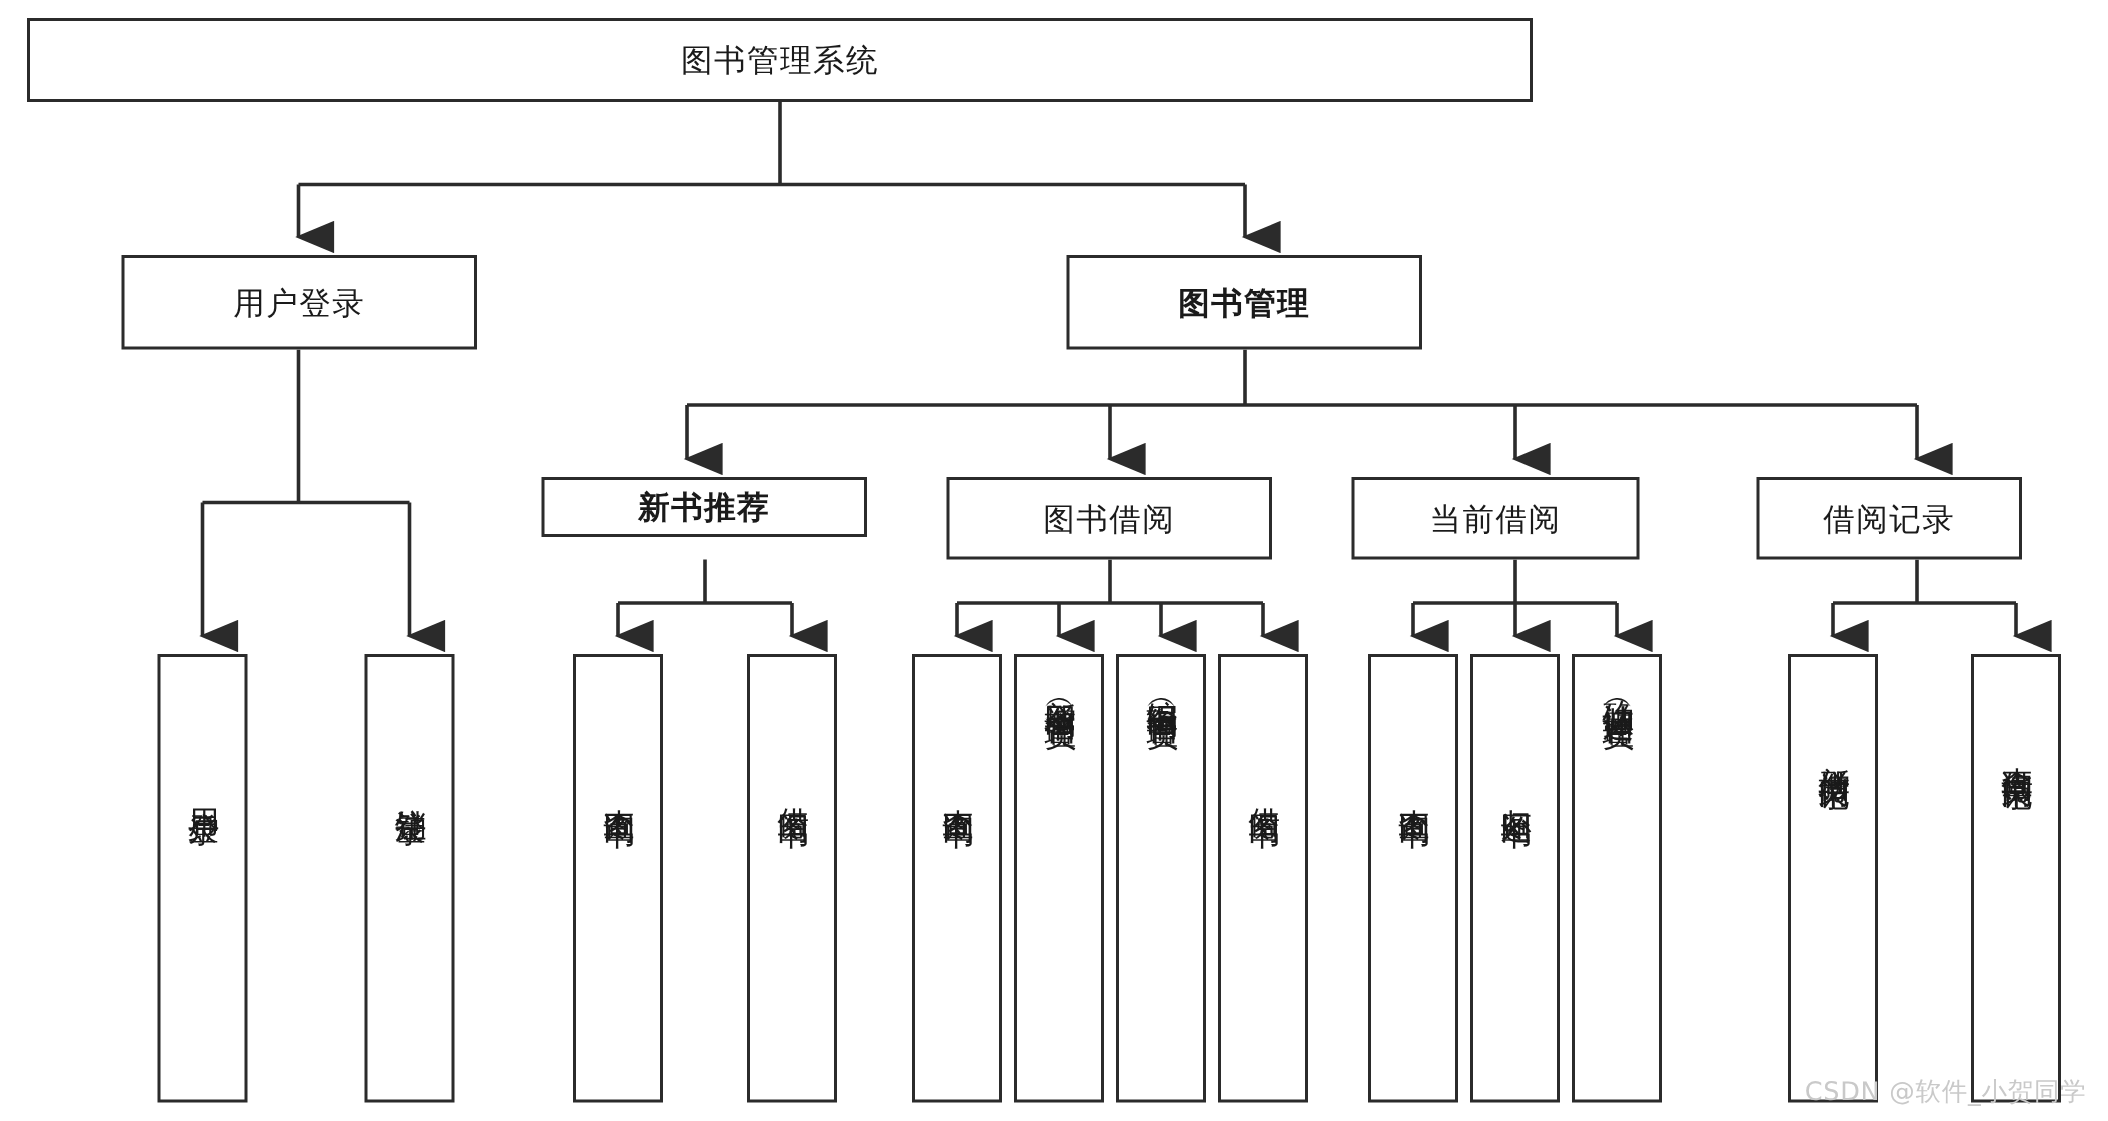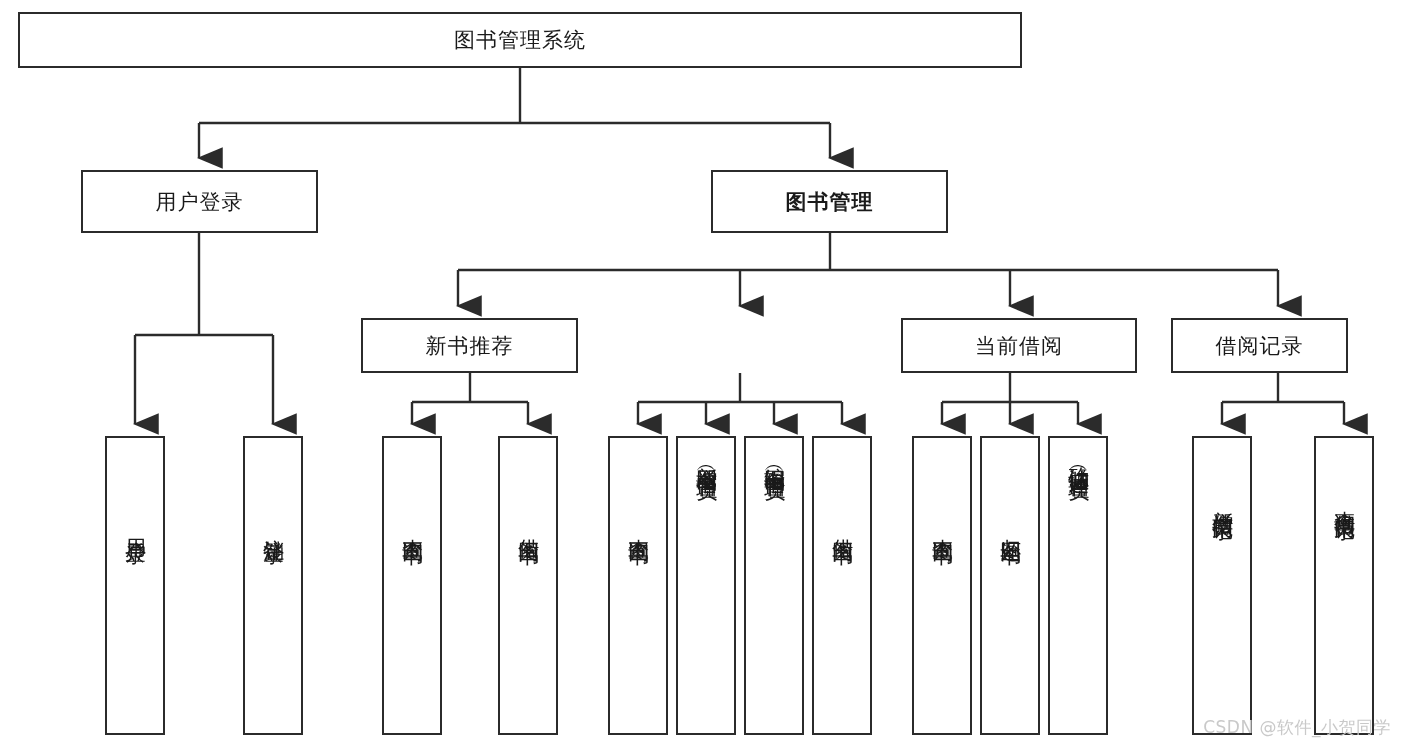--- a/index.html
+++ b/index.html
@@ -131,24 +131,27 @@
     <span>图书管理系统</span>
   </div>
 
   <div class="node horiz" style="left:81px; top:170px; width:237px; height:63px;">
     <span>用户登录</span>
   </div>
   <div class="node horiz" style="left:711px; top:170px; width:237px; height:63px;font-weight:bold;">
     <span>图书管理</span>
   </div>
 
-  <div class="node horiz" style="left:361px; top:318px; width:217px; height:55px;">
+  <div class="node horiz" style="left:361px; top:318px; width:217px; height:40px;font-weight:bold;">
     <span>新书推荐</span>
   </div>
-  <div class="node horiz" style="left:901px; top:318px; width:236px; height:55px;font-family:Liberation Serif, serif;">
+  <div class="node horiz" style="left:631px; top:318px; width:217px; height:55px;">
+    <span>图书借阅</span>
+  </div>
+  <div class="node horiz" style="left:901px; top:318px; width:192px; height:55px;font-family:Liberation Serif, serif;">
     <span>当前借阅</span>
   </div>
   <div class="node horiz" style="left:1171px; top:318px; width:177px; height:55px;">
     <span>借阅记录</span>
   </div>
 
   <div class="node vert mid" style="left:105px; top:436px; width:60px; height:299px;">
     <span class="vert-label">用户登录</span>
   </div>
   <div class="node vert mid" style="left:243px; top:436px; width:60px; height:299px;">

